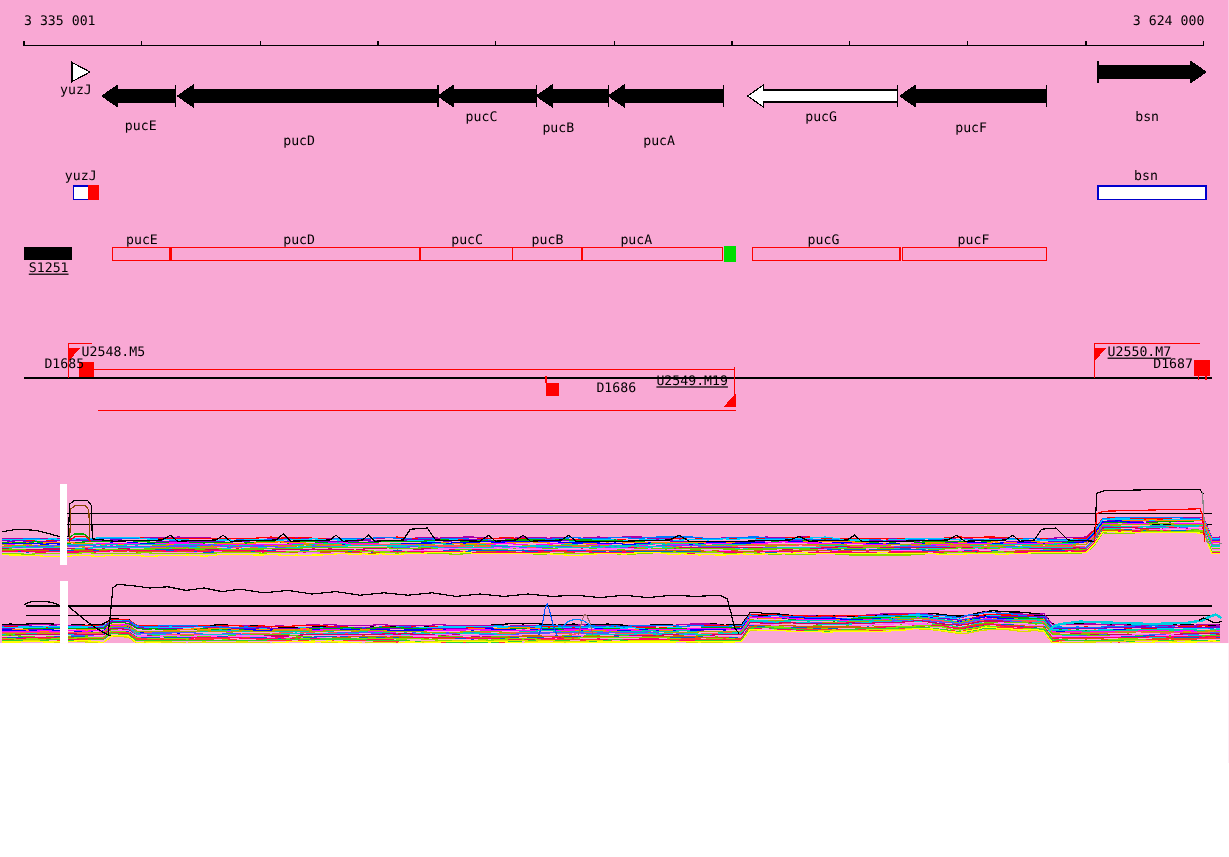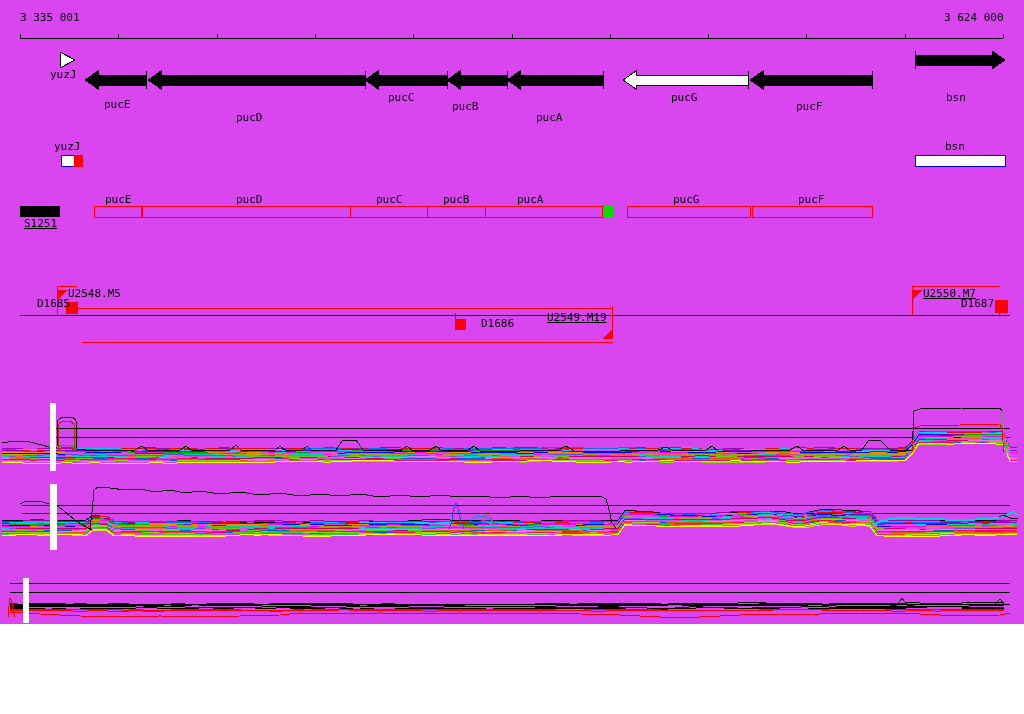--- a/index.html
+++ b/index.html
@@ -1,16 +1,16 @@
 <!DOCTYPE html>
 <html><head>
 <meta charset="utf-8">
 <style>
   html,body{margin:0;padding:0;background:#fff}
-  #screen{position:relative;width:1024px;height:624px;background:#d946ef;overflow:hidden;
+  #screen{position:relative;width:1024px;height:536px;background:#f9a8d4;overflow:hidden;
           font-family:"DejaVu Sans Mono","Liberation Mono",monospace}
   .lbl{position:absolute;font-size:11px;line-height:11px;color:#000;white-space:pre}
   svg{position:absolute;left:0;top:0;shape-rendering:crispEdges}
   .coord{position:absolute;font-size:11px;line-height:11px;color:#000;white-space:pre}
   #coordStart{left:20px;top:12px}
   #coordEnd{left:944px;top:12px}
 </style>
 </head>
 <body>
 
@@ -191,17 +191,17 @@
     <span class="lbl" style="left: 24px; top: 218px; text-decoration: underline;">S1251</span>
     <span class="lbl" style="left: 105px; top: 194px;">pucE</span>
     <span class="lbl" style="left: 236px; top: 194px;">pucD</span>
     <span class="lbl" style="left: 376px; top: 194px;">pucC</span>
     <span class="lbl" style="left: 443px; top: 194px;">pucB</span>
     <span class="lbl" style="left: 517px; top: 194px;">pucA</span>
     <span class="lbl" style="left: 673px; top: 194px;">pucG</span>
     <span class="lbl" style="left: 798px; top: 194px;">pucF</span>
     <span class="lbl" style="left: 68px; top: 288px;">U2548.M5</span>
     <span class="lbl" style="left: 37px; top: 298px;">D1685</span>
-    <span class="lbl" style="left: 456px; top: 318px; padding-left: 25px;">D1686</span>
+    <span class="lbl" style="left: 472px; top: 318px; padding-left: 25px;">D1686</span>
     <span class="lbl" style="left: 547px; top: 312px; text-decoration: underline;">U2549.M19</span>
     <span class="lbl" style="left: 923px; top: 288px; text-decoration: underline;">U2550.M7</span>
     <span class="lbl" style="left: 961px; top: 298px;">D1687</span>
   </div>
 
 </body></html>

